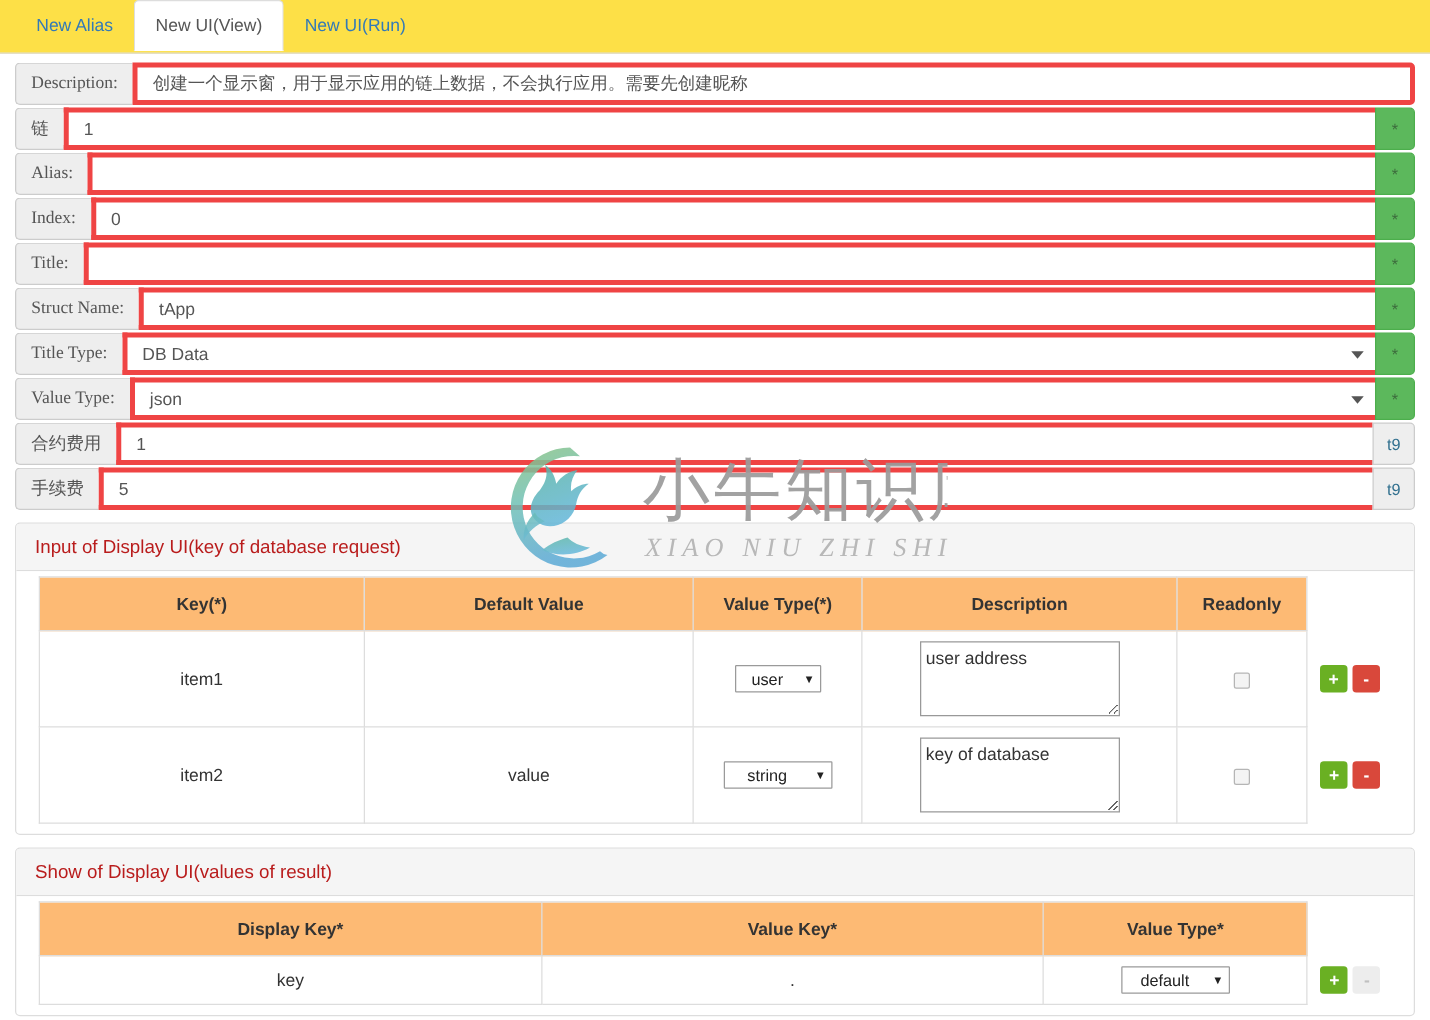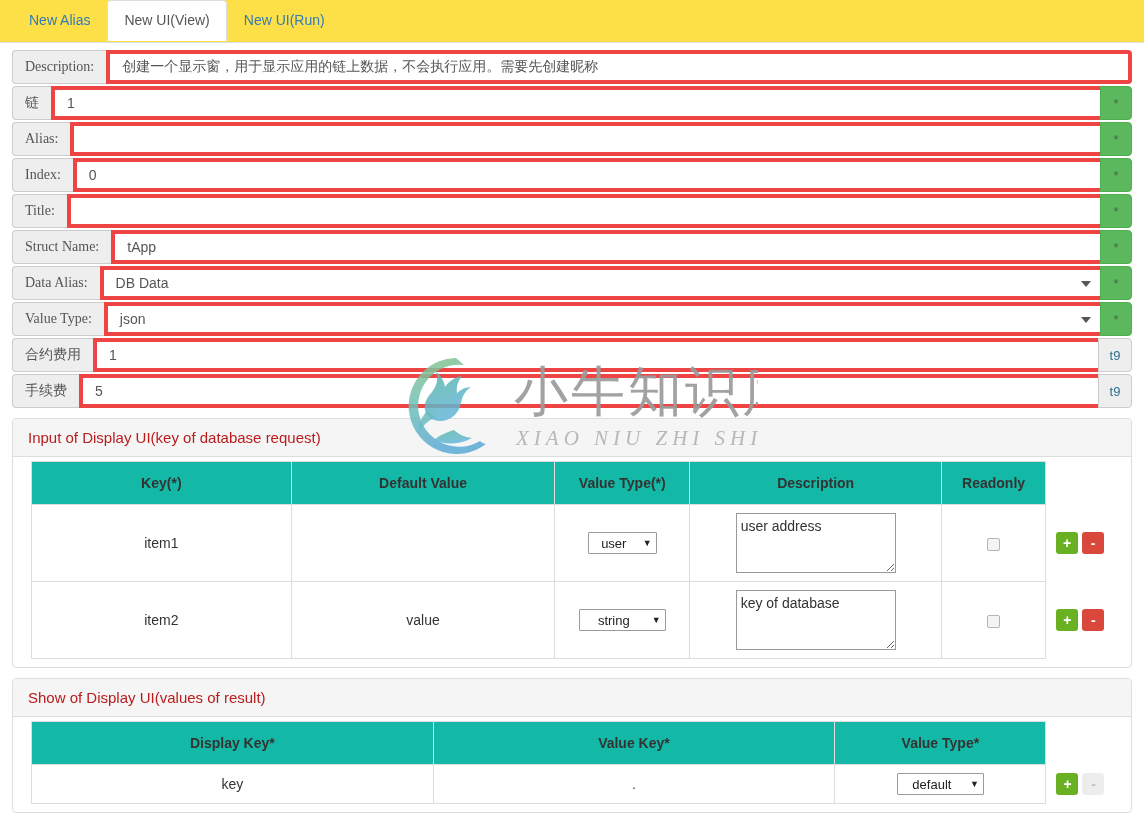--- a/index.html
+++ b/index.html
@@ -119,21 +119,21 @@
     color: #b91c1c;
   }
 
   
   table.grid {
     width: 100%;
     border-collapse: collapse;
     background: #fff;
   }
   table.grid th {
-    background: #14b8a6;
+    background: #fdba74;
     border: 1px solid #ddd;
     font-size: 14px;
     font-weight: bold;
     color: #333;
     text-align: center;
     padding: 13px 8px;
     vertical-align: middle;
   }
   table.grid td {
     border: 1px solid #ddd;
@@ -250,21 +250,21 @@
       <div class="suffix green">*</div>
     </div>
 
     <div class="row hassuffix">
       <div class="addon">Struct Name:</div>
       <div class="field">tApp</div>
       <div class="suffix green">*</div>
     </div>
 
     <div class="row hassuffix">
-      <div class="addon">Data Alias:</div>
+      <div class="addon">Title Type:</div>
       <div class="field select">
         <span>DB Data</span>
         <span class="caret"></span>
       </div>
       <div class="suffix green">*</div>
     </div>
 
     <div class="row hassuffix">
       <div class="addon">Value Type:</div>
       <div class="field select">

